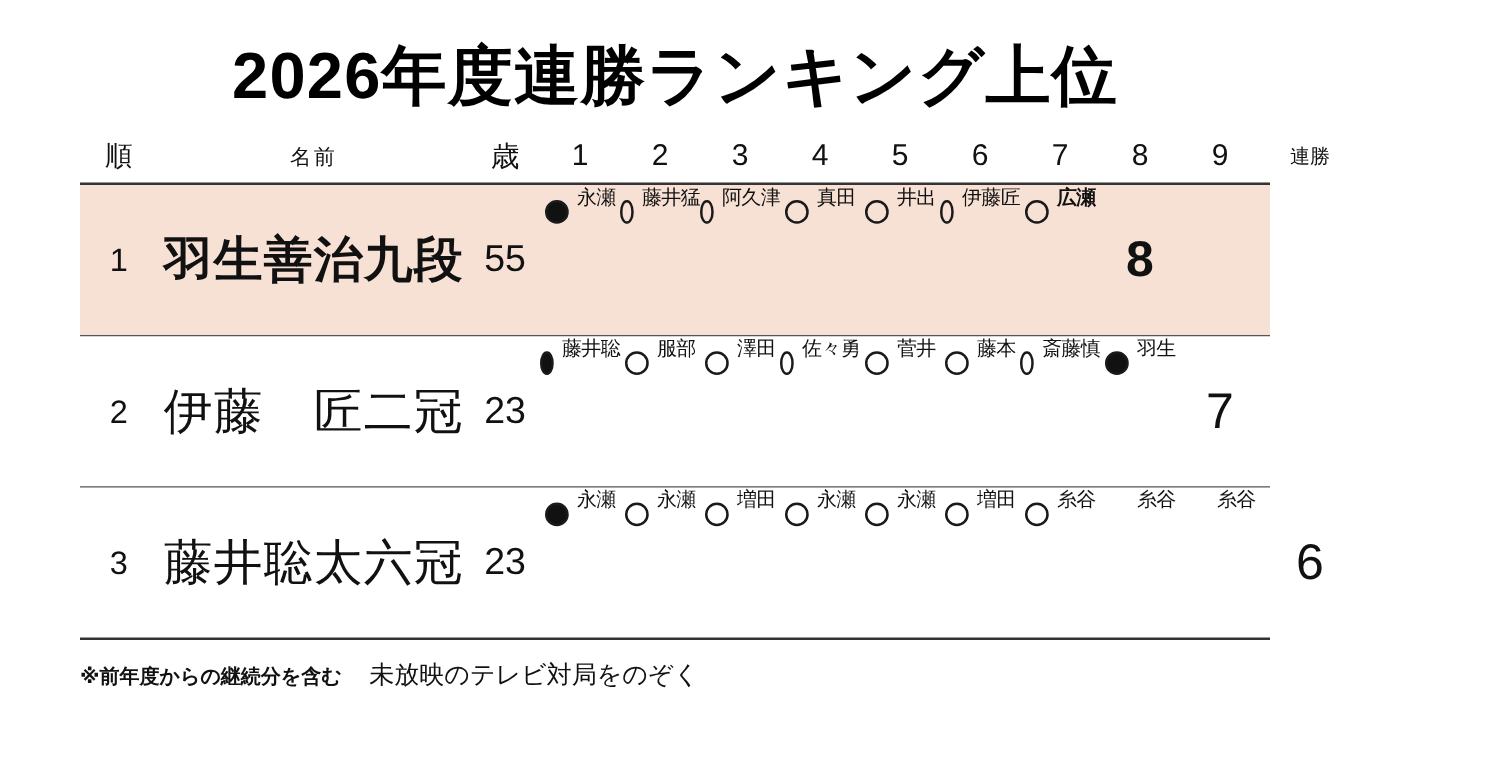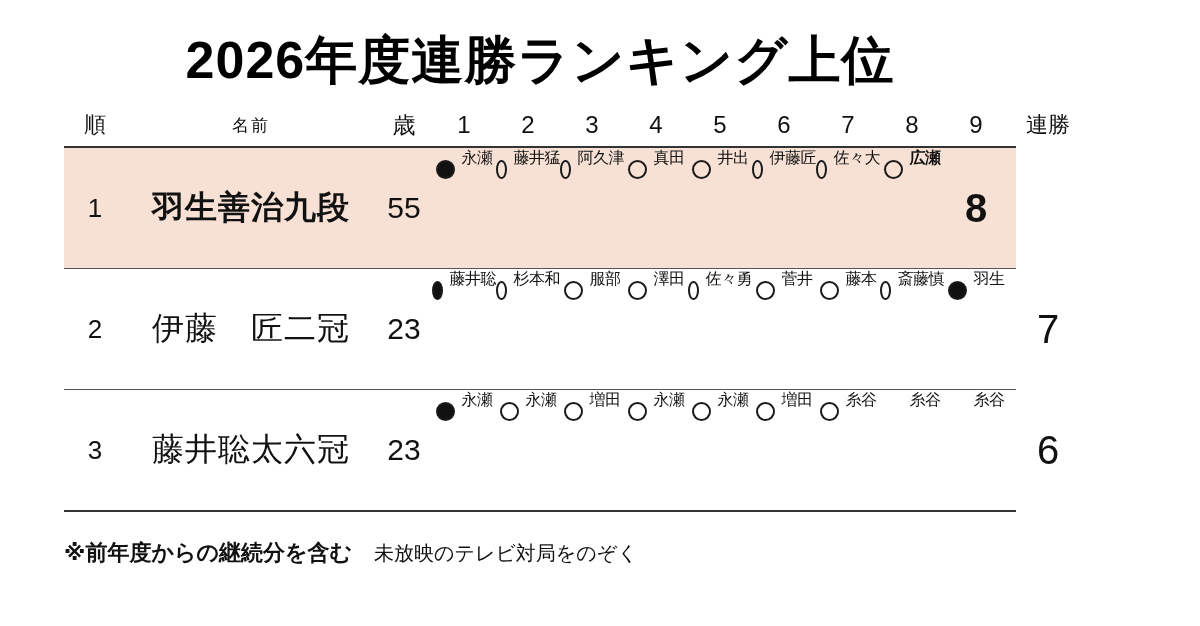--- a/index.html
+++ b/index.html
@@ -55,39 +55,39 @@
     color: #111;
   }
   .head > div {
     text-align: center;
     white-space: nowrap;
   }
   .head .h-rank { font-size: 22px; }
   .head .h-name { font-size: 17px; letter-spacing: 2px; }
   .head .h-age  { font-size: 23px; }
   .head .h-num  { font-size: 24px; }
-  .head .h-streak { font-size: 22px; letter-spacing: 0px; }
+  .head .h-streak { font-size: 16px; letter-spacing: 0px; }
 
   
   .row {
     height: 120px;
     position: relative;
   }
   .row.highlight {
     background: #f7e0d4;
   }
   .row > div {
     text-align: center;
   }
   .c-rank {
     font-size: 26px;
     color: #111;
   }
   .c-name {
-    font-size: 32px;
+    font-size: 39px;
     letter-spacing: 1px;
     white-space: nowrap;
   }
   .row.highlight .c-name {
     font-weight: bold;
   }
   .c-age {
     font-size: 30px;
   }
   .c-streak {
@@ -138,22 +138,21 @@
     margin: 0 64px;
     padding-top: 14px;
     font-size: 21px;
     display: flex;
     align-items: baseline;
     gap: 22px;
     white-space: nowrap;
   }
   .foot .fn-strong {
     font-weight: bold;
-    font-size: 22px;
-    margin-top: 12px;
+    font-size: 16px;
   }
   .foot .fn-mid, .foot .fn-date {
     font-weight: normal;
     font-size: 20px;
   }
 </style>
 </head>
 <body>
 
 <div id="board">
@@ -204,46 +203,38 @@
       <div class="cell">
         <span class="mark empty"></span>
         <span class="opp">井出</span>
       </div>
       <div class="cell">
         <span class="mark empty"></span>
         <span class="opp">伊藤匠</span>
       </div>
       <div class="cell">
         <span class="mark empty"></span>
-        <span class="opp">佐々大</span>
-      </div>
-      <div class="cell">
-        <span class="mark empty"></span>
         <span class="opp bold">広瀬</span>
       </div>
       <div class="c-streak">8</div>
     </div>
 
     <div class="rowline-thin"></div>
 
     <div class="grid row">
       <div class="c-rank">2</div>
       <div class="c-name">伊藤　匠二冠</div>
       <div class="c-age">23</div>
 
       <div class="cell">
         <span class="mark filled"></span>
         <span class="opp">藤井聡</span>
       </div>
       <div class="cell">
         <span class="mark empty"></span>
-        <span class="opp">杉本和</span>
-      </div>
-      <div class="cell">
-        <span class="mark empty"></span>
         <span class="opp">服部</span>
       </div>
       <div class="cell">
         <span class="mark empty"></span>
         <span class="opp">澤田</span>
       </div>
       <div class="cell">
         <span class="mark empty"></span>
         <span class="opp">佐々勇</span>
       </div>

